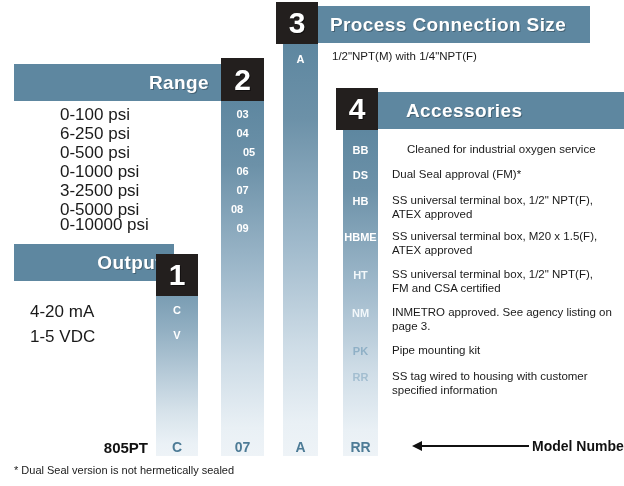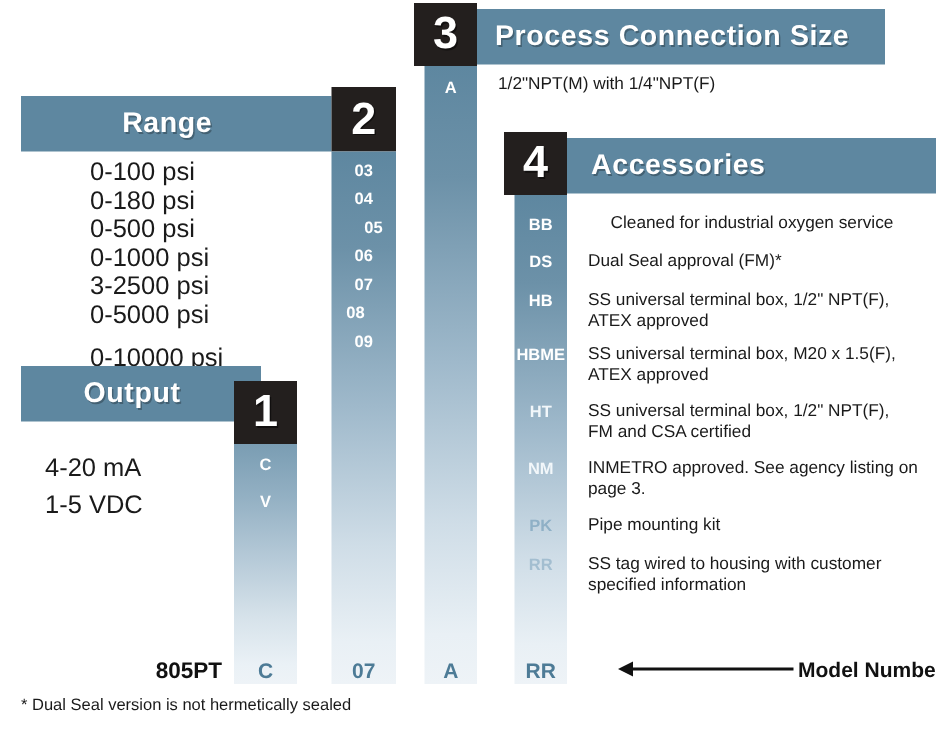--- a/index.html
+++ b/index.html
@@ -16,21 +16,21 @@
     color: #1a1a1a;
   }
 
   
   .hdr-bar {
     position: absolute;
     background: #5e87a0;
     box-sizing: border-box;
     display: flex;
     align-items: center;
-    justify-content: center;
+    justify-content: flex-end;
   }
   .hdr-bar.left-title {
     justify-content: flex-start;
   }
   .hdr-title {
     color: #ffffff;
     font-weight: bold;
     font-size: 19px;
     letter-spacing: 0.4px;
     white-space: nowrap;
@@ -161,39 +161,39 @@
   <span class="hdr-title">Range</span>
 </div>
 <div class="num-badge" style="left:221px; top:58px; width:43px; height:43px;">
   <span>2</span>
 </div>
 <div class="code-col" style="left:221px; top:101px; width:43px; height:355px;"></div>
 
 <div class="opt-label" style="left:60px; top:108px; width:153px;">0-100 psi</div>
 <div class="code-cell" style="left:221px; top:109px; width:43px;">03</div>
 
-<div class="opt-label" style="left:60px; top:127px; width:153px;">0-180 psi</div>
+<div class="opt-label" style="left:60px; top:127px; width:153px;">6-250 psi</div>
 <div class="code-cell" style="left:221px; top:128px; width:43px;">04</div>
 
 <div class="opt-label" style="left:60px; top:146px; width:153px;">0-500 psi</div>
 <div class="code-cell" style="left:221px; top:147px; width:56px;">05</div>
 
 <div class="opt-label" style="left:60px; top:165px; width:153px;">0-1000 psi</div>
 <div class="code-cell" style="left:221px; top:166px; width:43px;">06</div>
 
 <div class="opt-label" style="left:60px; top:184px; width:153px;">3-2500 psi</div>
 <div class="code-cell" style="left:221px; top:185px; width:43px;">07</div>
 
 <div class="opt-label" style="left:60px; top:203px; width:153px;">0-5000 psi</div>
 <div class="code-cell" style="left:221px; top:204px; width:32px;">08</div>
 
-<div class="opt-label" style="left:60px; top:232px; width:153px;">0-10000 psi</div>
+<div class="opt-label" style="left:60px; top:218px; width:153px;">0-10000 psi</div>
 <div class="code-cell" style="left:221px; top:223px; width:43px;">09</div>
 
-<div class="hdr-bar left-title" style="left:378px; top:92px; width:246px; height:37px; padding-left:16px;">
+<div class="hdr-bar left-title" style="left:378px; top:92px; width:246px; height:37px; padding-left:28px;">
   <span class="hdr-title">Accessories</span>
 </div>
 <div class="num-badge" style="left:336px; top:88px; width:42px; height:42px;">
   <span>4</span>
 </div>
 <div class="code-col" style="left:343px; top:130px; width:35px; height:326px;"></div>
 
 <div class="code-cell" style="left:338px; top:145px; width:45px;">BB</div>
 <div class="desc" style="left:392px; top:143px; width:228px;margin-left:15px;">Cleaned for industrial oxygen service</div>
 

